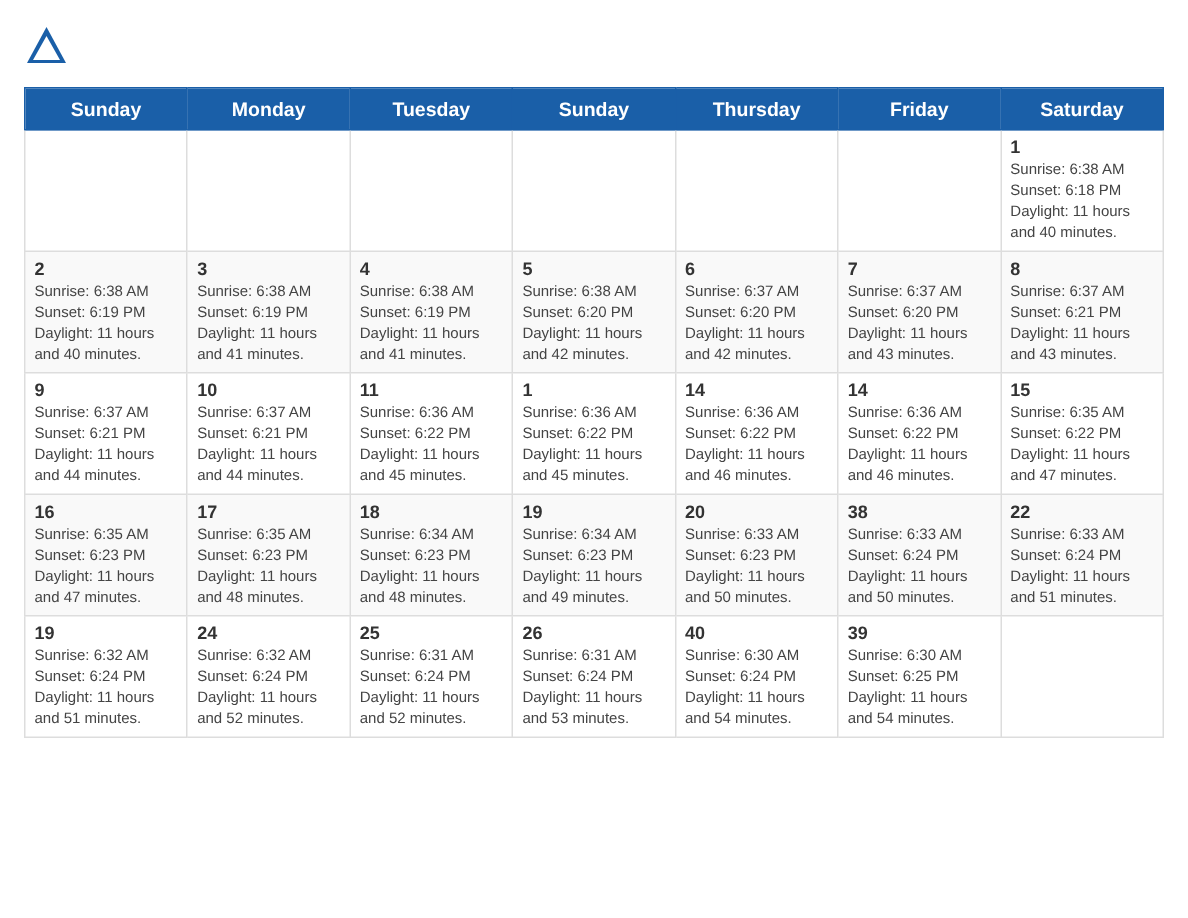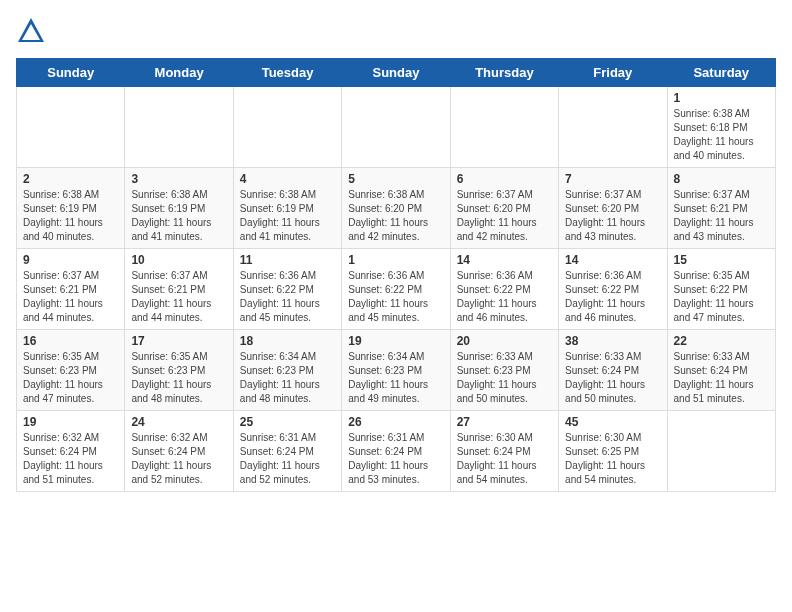--- a/index.html
+++ b/index.html
@@ -242,23 +242,23 @@
         </td>
         <td>
           <span class="day-number">25</span>
           <div class="day-info">Sunrise: 6:31 AM<br>Sunset: 6:24 PM<br>Daylight: 11 hours<br>and 52 minutes.</div>
         </td>
         <td>
           <span class="day-number">26</span>
           <div class="day-info">Sunrise: 6:31 AM<br>Sunset: 6:24 PM<br>Daylight: 11 hours<br>and 53 minutes.</div>
         </td>
         <td>
-          <span class="day-number">27</span>
+          <span class="day-number">40</span>
           <div class="day-info">Sunrise: 6:30 AM<br>Sunset: 6:24 PM<br>Daylight: 11 hours<br>and 54 minutes.</div>
         </td>
         <td>
-          <span class="day-number">45</span>
+          <span class="day-number">39</span>
           <div class="day-info">Sunrise: 6:30 AM<br>Sunset: 6:25 PM<br>Daylight: 11 hours<br>and 54 minutes.</div>
         </td>
         <td class="empty-cell"></td>
       </tr>
     </tbody>
 </table>
 
 </body></html>

